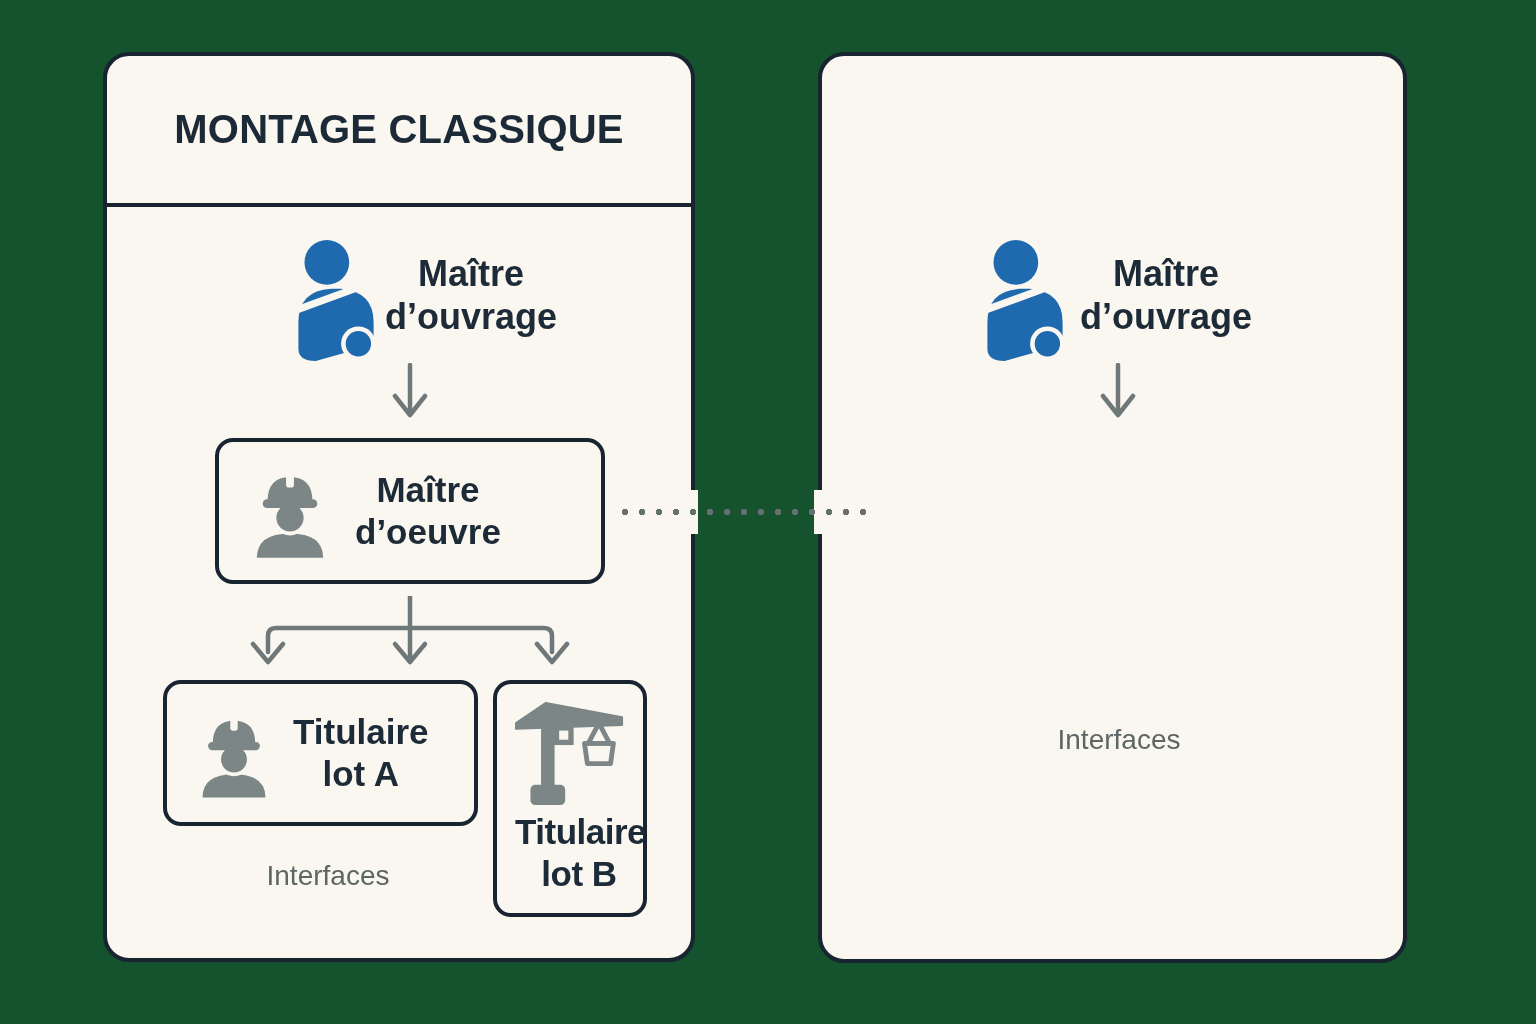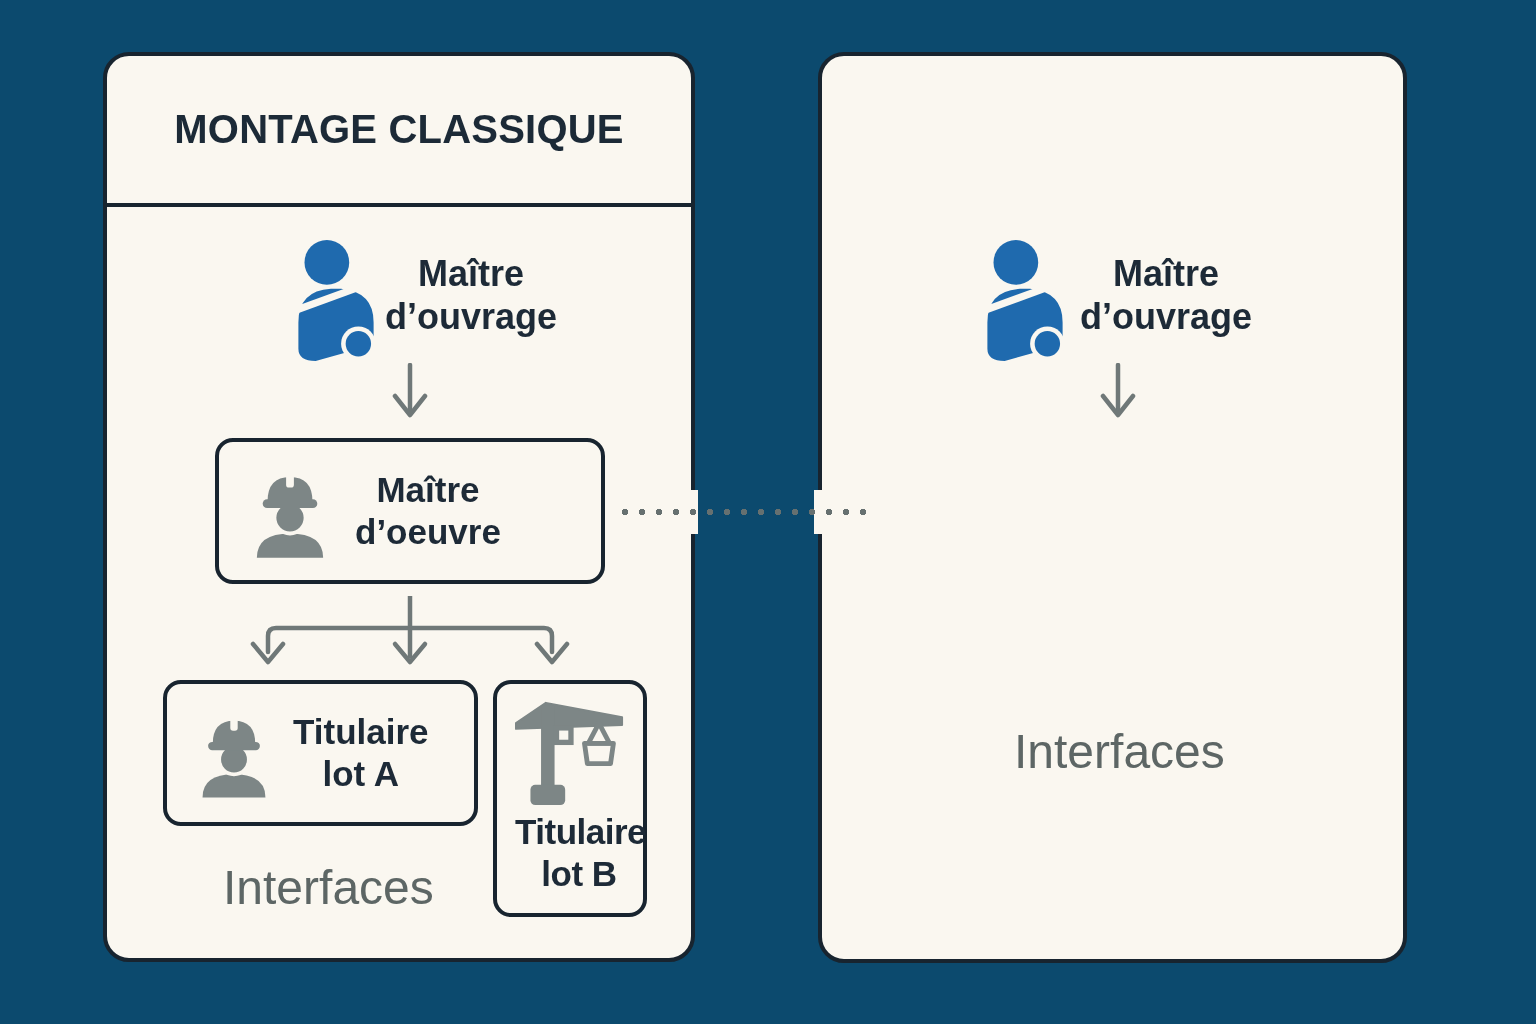--- a/index.html
+++ b/index.html
@@ -1,33 +1,33 @@
 <!DOCTYPE html>
 <html><head>
 <meta charset="utf-8">
 <style>
   html,body{margin:0;padding:0;}
   body{font-family:"Liberation Sans", sans-serif; background:#faf7f0;}
-  #canvas{position:relative;width:1536px;height:1024px;background:#0c4a6e;overflow:hidden;}
+  #canvas{position:relative;width:1536px;height:1024px;background:#14532d;overflow:hidden;}
 
   .panel{position:absolute;top:52px;border:4.5px solid #18242f;border-radius:26px;background:#faf7f0;box-sizing:border-box;}
   .panel.left{left:103px;width:592px;height:910px;}
   .panel.right{left:818px;width:589px;height:911px;}
 
   .panel-header{height:147px;border-bottom:4.5px solid #18242f;display:flex;align-items:center;justify-content:center;}
   .panel-title{font-size:40px;font-weight:bold;line-height:49px;color:#1c2a37;text-align:center;letter-spacing:0.2px;}
   .panel-title span{display:block;}
 
   .abs{position:absolute;}
   .label{font-size:35px;font-weight:bold;line-height:42px;color:#1d2a37;}
   .label span{display:block;text-align:center;}
   .owner-label{font-size:36px;line-height:43px;}
 
   .node-box{position:absolute;border:4.5px solid #18242f;border-radius:18px;background:#faf7f0;box-sizing:border-box;display:flex;align-items:center;}
-  .interfaces{position:absolute;width:210px;text-align:center;font-size:48px;font-weight:normal;color:#5d6665;}
+  .interfaces{position:absolute;width:210px;text-align:center;font-size:28px;font-weight:normal;color:#5d6665;}
 
   .dotted-link{position:absolute;left:620px;top:507px;width:256px;height:10px;z-index:6;
     background-image:radial-gradient(circle at 5px 5px,#667070 3px,rgba(0,0,0,0) 3.4px);
     background-size:17px 10px;background-repeat:repeat-x;}
   .gap-mask{position:absolute;top:490px;width:12px;height:44px;background:#faf7f0;z-index:5;}
   .gap-mask.gm-left{left:686px;}
   .gap-mask.gm-right{left:814px;}
 
   svg.icon{display:block;}
 </style>

